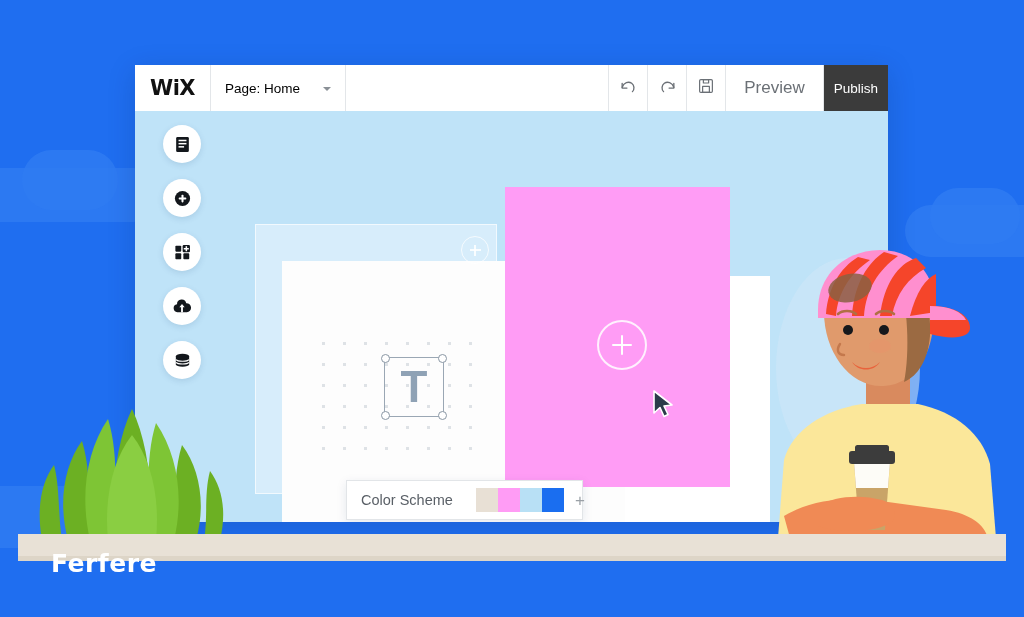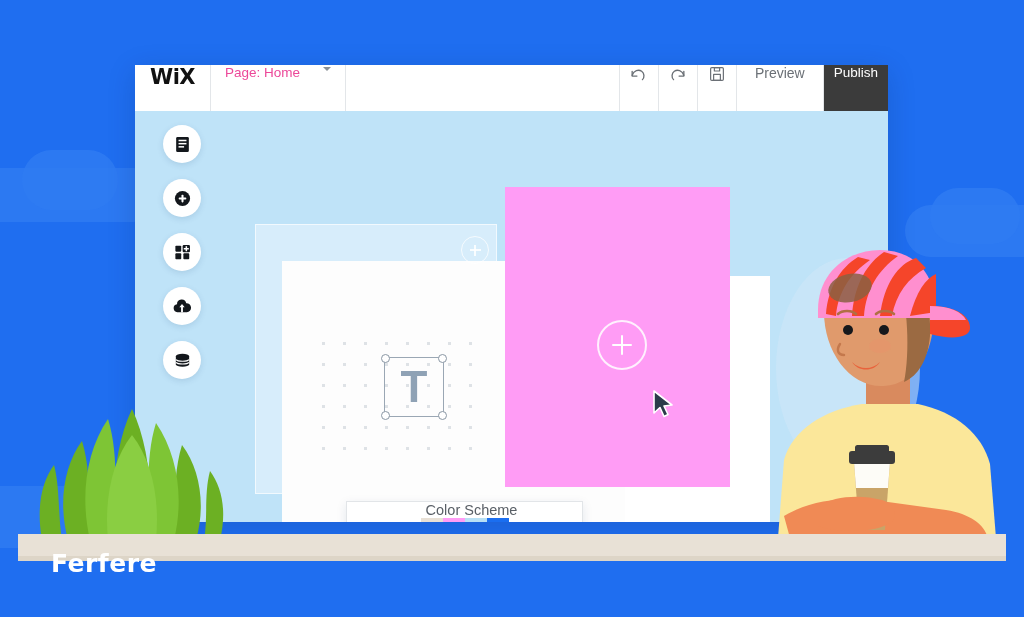--- a/index.html
+++ b/index.html
@@ -18,28 +18,28 @@
   .cloud.c3{left:-40px;top:486px;width:220px;height:62px;}
   .cloud.c4{left:60px;top:470px;width:120px;height:62px;}
   .cloud.c5{left:905px;top:205px;width:170px;height:52px;}
   .cloud.c6{left:930px;top:188px;width:90px;height:56px;}
 
   
   .window{position:absolute;left:135px;top:65px;width:753px;height:457px;
     background:#ffffff;box-shadow:0 6px 26px rgba(8,40,100,.20);overflow:hidden;}
   .topbar{position:absolute;left:0;top:0;width:753px;height:46px;background:#fff;
     border-bottom:1px solid #e3e6e9;display:flex;align-items:stretch;}
-  .tb-cell{display:flex;align-items:flex-start;justify-content:center;border-right:1px solid #e3e6e9;box-sizing:border-box;}
+  .tb-cell{display:flex;align-items:center;justify-content:center;border-right:1px solid #e3e6e9;box-sizing:border-box;}
   .tb-logo{width:76px;}
   .wixlogo{font-family:"DejaVu Sans",sans-serif;font-weight:700;font-size:21px;color:#111;letter-spacing:-.5px;}
-  .tb-page{padding:0 14px;font-size:13.5px;color:#ec4899;gap:23px;}
+  .tb-page{padding:0 14px;font-size:13.5px;color:#000000;gap:23px;}
   .chev{width:0;height:0;border-left:4px solid transparent;border-right:4px solid transparent;border-top:4px solid #8a9096;margin-top:2px;}
   .tb-spacer{flex:1;border-right:1px solid #e3e6e9;}
   .tb-icon{width:39px;}
-  .tb-preview{padding:0 18px;font-size:14px;color:#6b7076;}
+  .tb-preview{padding:0 18px;font-size:17px;color:#6b7076;}
   .tb-publish{padding:0 10px;font-size:13.5px;color:#fff;background:#3b3b3b;border-right:none;}
 
   .viewport{position:absolute;left:0;top:46px;width:753px;height:411px;background:#bfe3f8;overflow:hidden;}
 
   
   .sidebar{position:absolute;left:20px;top:14px;width:54px;display:flex;flex-direction:column;gap:16px;}
   .side-btn{width:38px;height:38px;border-radius:50%;background:#fff;display:flex;align-items:center;
     justify-content:center;box-shadow:0 2px 6px rgba(20,60,110,.13);margin-left:8px;}
   .side-btn svg{display:block;}
 
@@ -69,23 +69,23 @@
 
   .plus-lg{position:absolute;left:462px;top:209px;width:46px;height:46px;border-radius:50%;
     border:2px solid rgba(255,255,255,.85);display:flex;align-items:center;justify-content:center;}
   .plus-lg::before,.plus-lg::after{content:"";position:absolute;background:#fff;border-radius:1px;}
   .plus-lg::before{width:20px;height:2.6px;}
   .plus-lg::after{width:2.6px;height:20px;}
 
   .cursor{position:absolute;left:516px;top:278px;width:26px;height:30px;}
 
   
-  .cs-panel{position:absolute;left:211px;top:390px;width:237px;height:40px;background:#fff;
+  .cs-panel{position:absolute;left:211px;top:369px;width:237px;height:40px;background:#fff;
     border:1px solid #e2e5e8;box-sizing:border-box;display:flex;align-items:center;
-    box-shadow:0 3px 10px rgba(20,50,100,.10);flex-direction:column;}
+    box-shadow:0 3px 10px rgba(20,50,100,.10);}
   .cs-label{padding-left:14px;font-size:14.5px;color:#595f66;white-space:nowrap;}
   .cs-div{width:1px;height:24px;background:#e2e5e8;margin:0 11px 0 12px;}
   .cs-swatches{display:flex;}
   .sw{width:22px;height:24px;}
   .cs-plus{margin-left:11px;font-size:17px;color:#9aa0a6;line-height:1;}
 
   
   .desk{position:absolute;left:18px;top:534px;width:988px;height:27px;background:#e8e1d6;}
   .desk-edge{position:absolute;left:18px;top:556px;width:988px;height:5px;background:#ddd5c7;}
 

